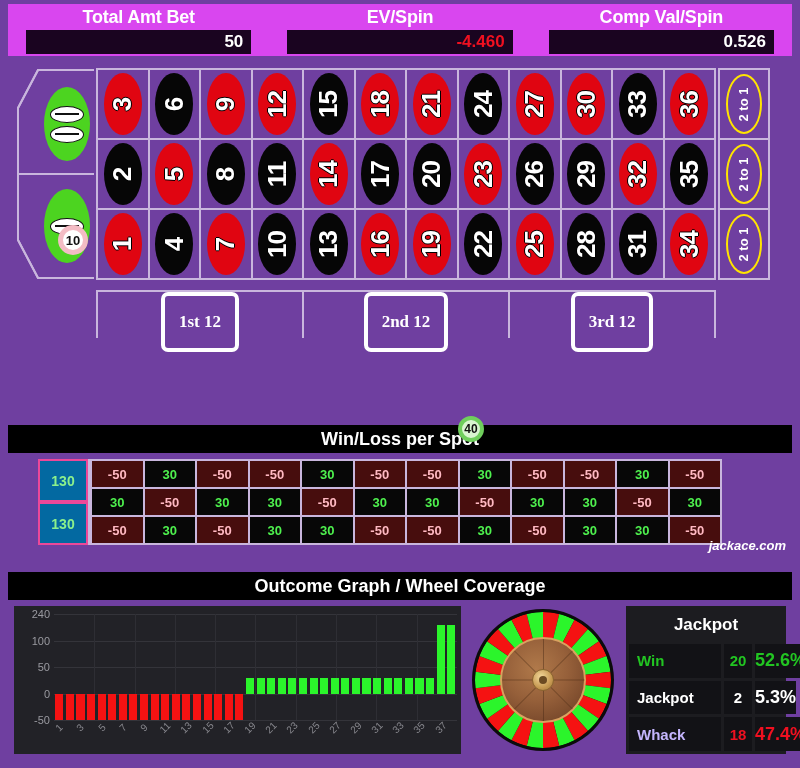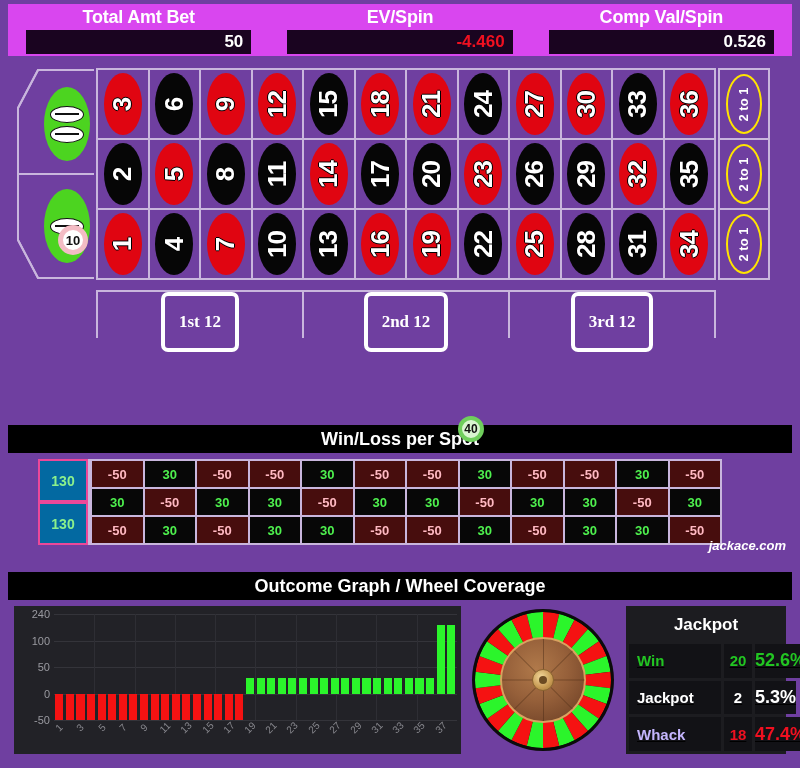--- a/index.html
+++ b/index.html
@@ -233,21 +233,21 @@
   }
 
   .coverage {
     width: 160px; height: 148px; background: #1c1c20;
     display: flex; flex-direction: column; padding: 3px;
   }
   .cov-title {
     color: #ffffff; font-size: 17px; font-weight: bold;
     text-align: center; height: 32px; line-height: 32px;
   }
-  .cov-row { display: flex; flex: 1 1 0; align-items: center; margin-top: 3px; gap: 3px; text-decoration: underline; }
+  .cov-row { display: flex; flex: 1 1 0; align-items: center; margin-top: 3px; gap: 3px; }
   .cov-name {
     flex: 0 0 92px; background: #121216; height: 100%;
     display: flex; align-items: center; padding-left: 8px;
     font-size: 15px; font-weight: bold;
   }
   .cov-count {
     flex: 0 0 28px; background: #121216; height: 100%;
     display: flex; align-items: center; justify-content: center;
     font-size: 15px; font-weight: bold;
   }

